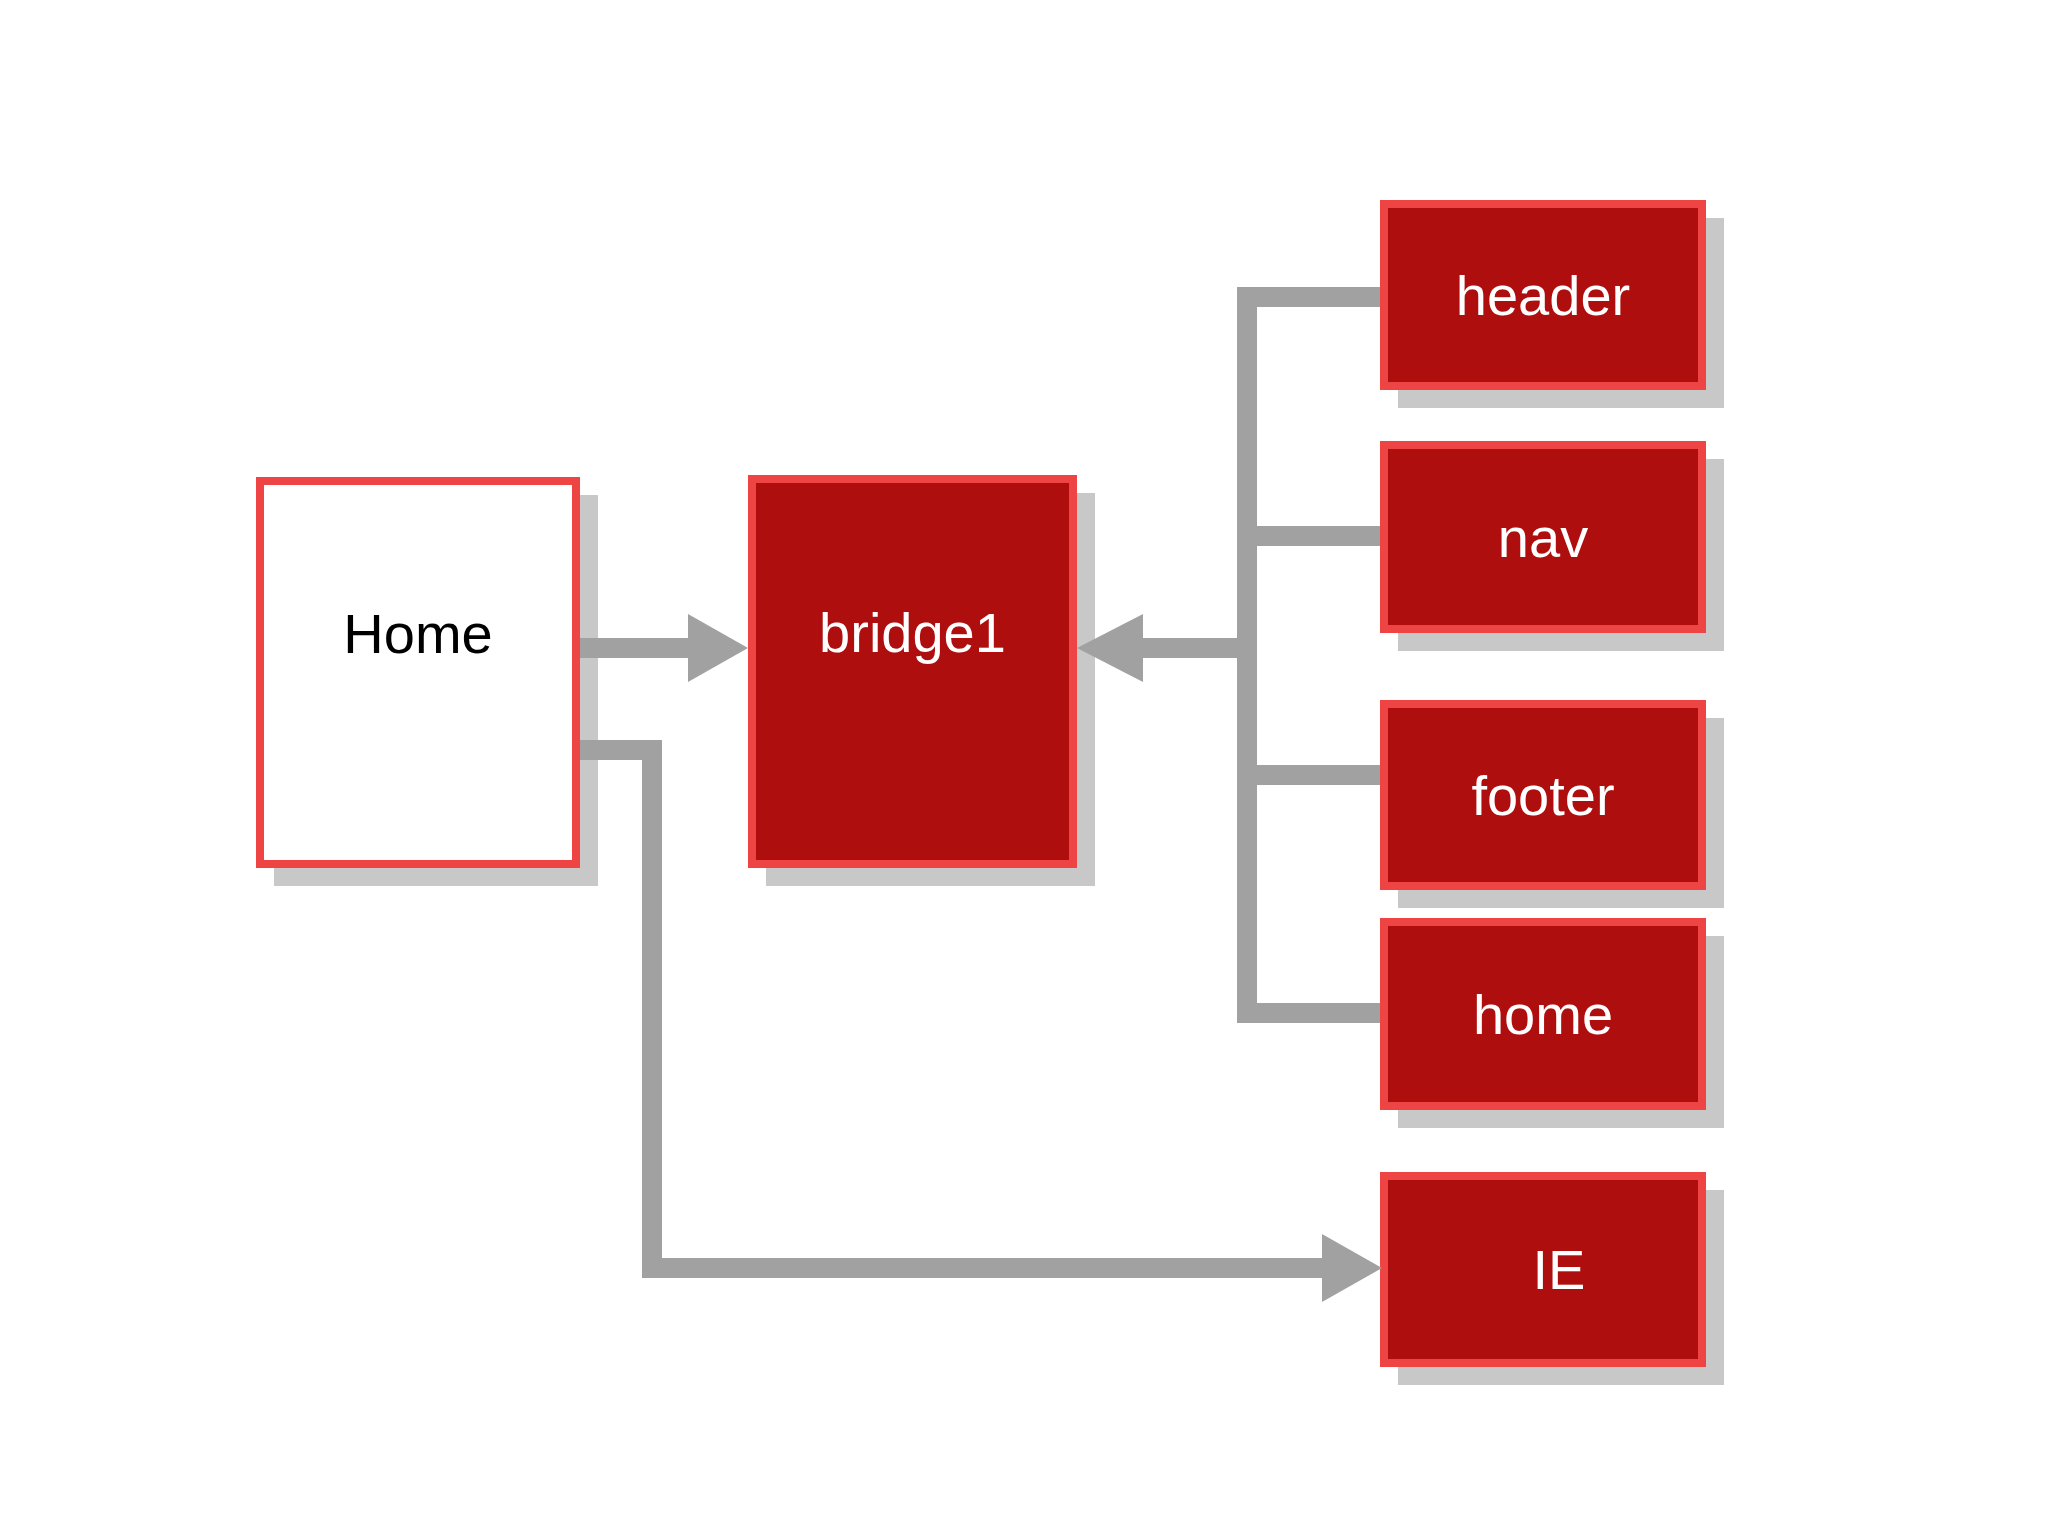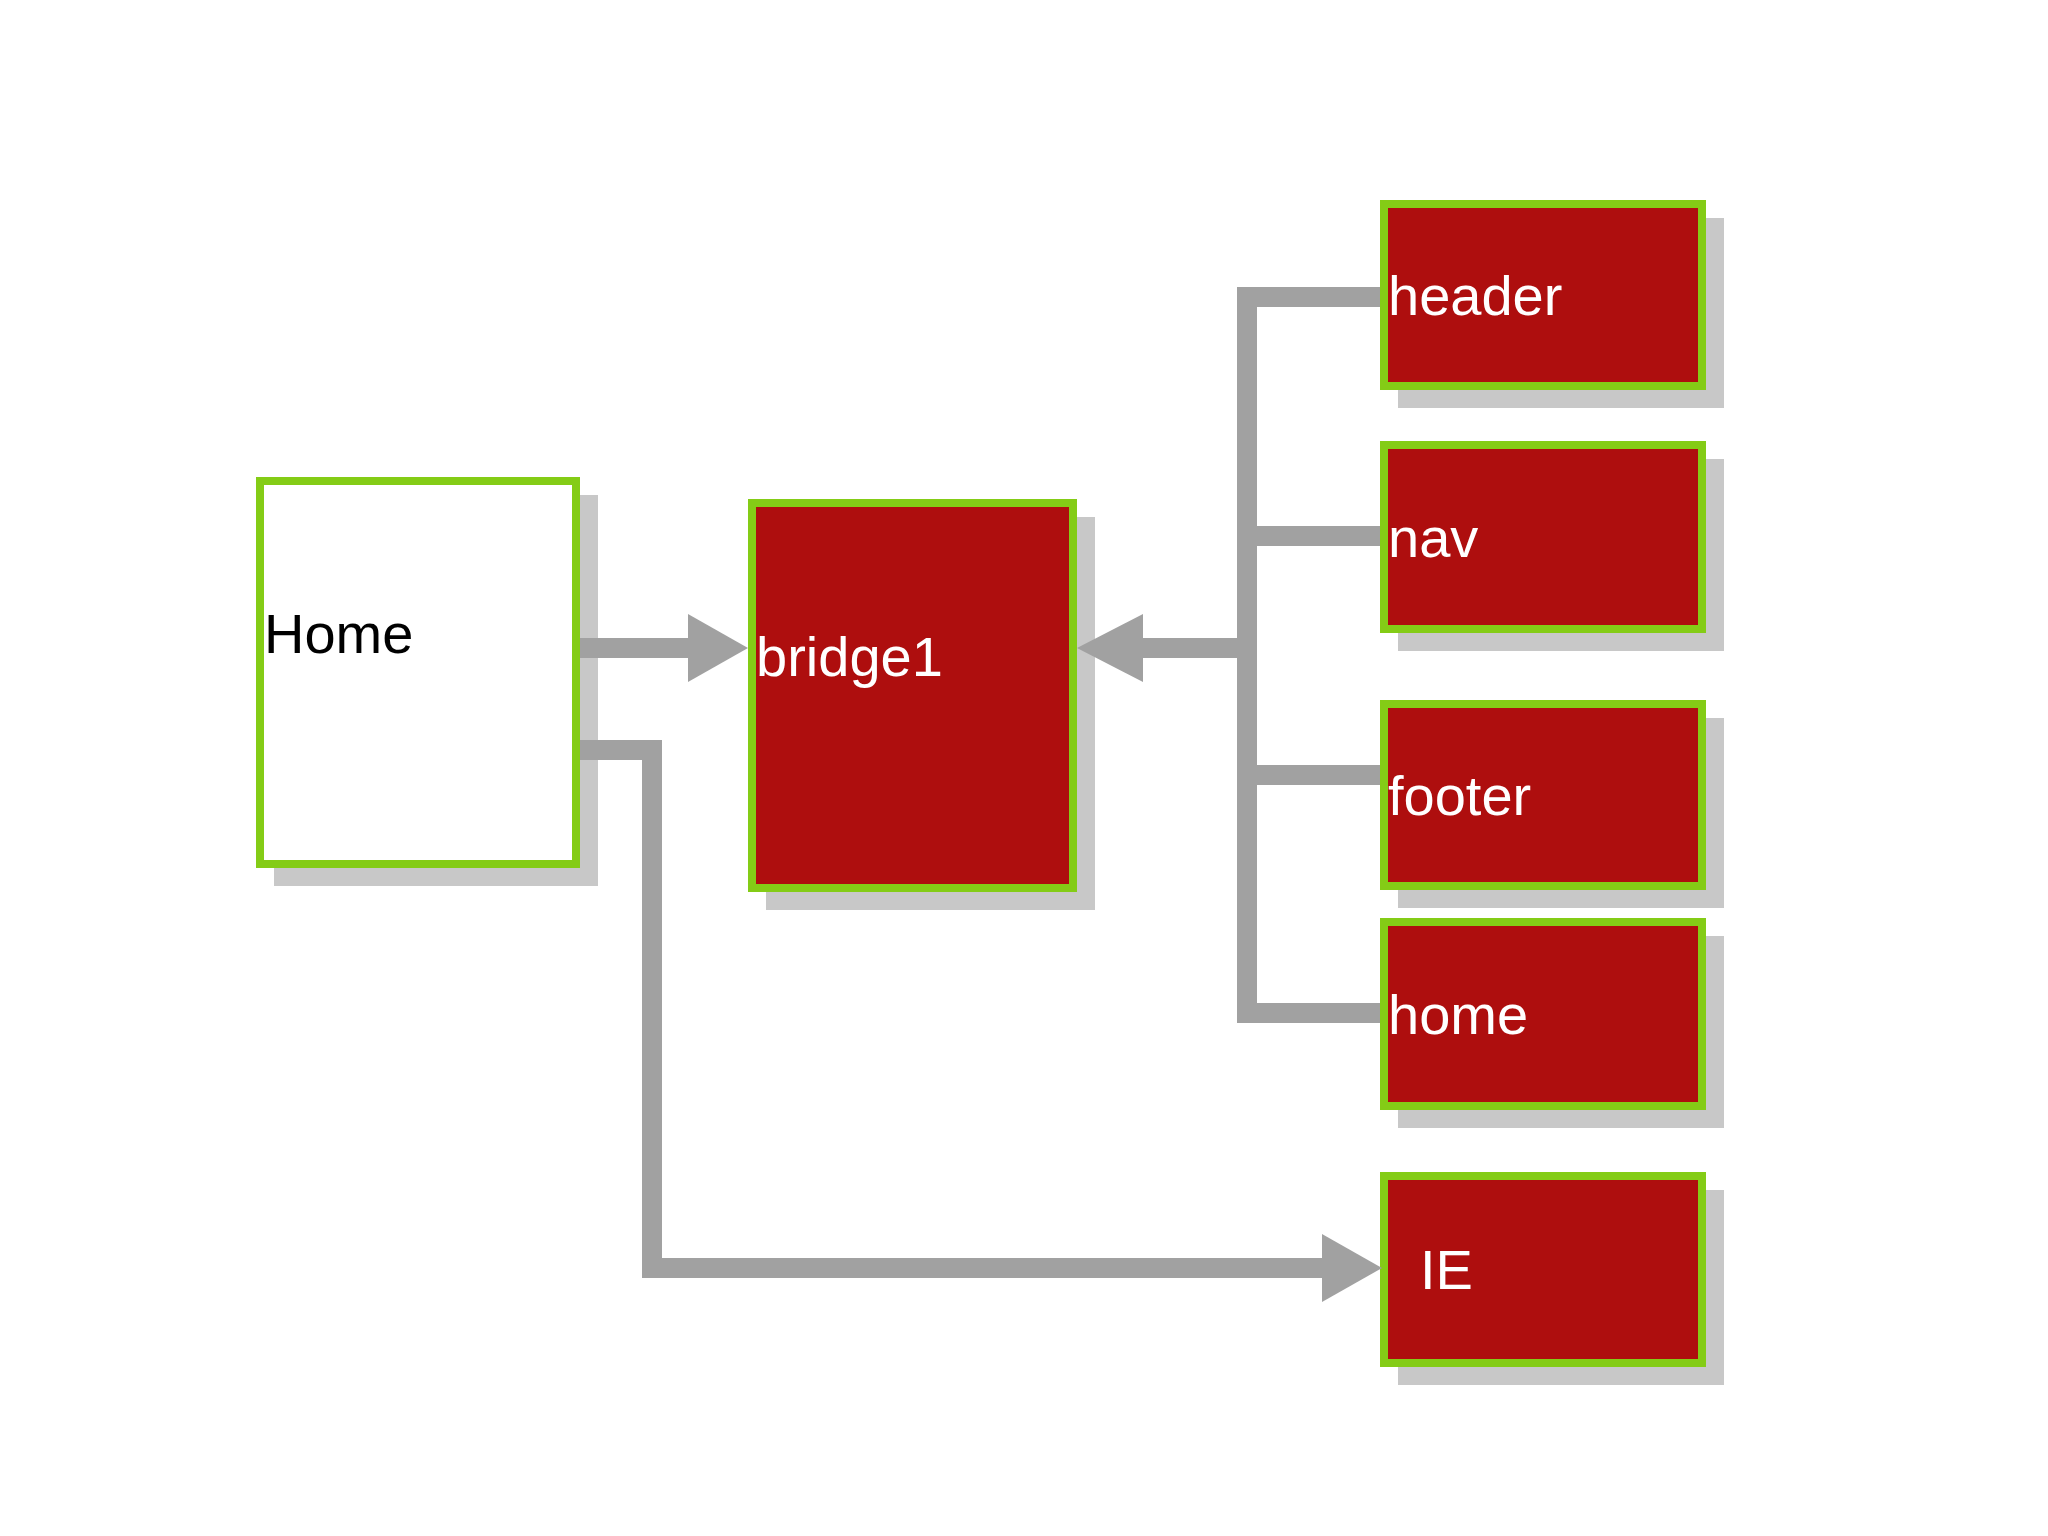--- a/index.html
+++ b/index.html
@@ -13,34 +13,34 @@
     height: 1536px;
     background: #ffffff;
     overflow: hidden;
     font-family: "Liberation Sans", sans-serif;
   }
 
   
   .node {
     position: absolute;
     box-sizing: border-box;
-    border: 8px solid #84cc16;
+    border: 8px solid #ef4444;
     box-shadow: 18px 18px 0 0 #c8c8c8;
     display: flex;
     align-items: center;
-    justify-content: flex-start;
+    justify-content: center;
     font-size: 56px;
     z-index: 1;
     white-space: nowrap;
   }
   .node.red   { background: #ae0e0e; color: #ffffff; }
   .node.white { background: #ffffff; color: #000000; }
 
   .n-home    { left: 256px;  top: 477px;  width: 324px; height: 391px; padding-bottom: 78px; }
-  .n-bridge1 { left: 748px;  top: 475px;  width: 329px; height: 393px; padding-bottom: 78px; margin-top: 24px; }
+  .n-bridge1 { left: 748px;  top: 475px;  width: 329px; height: 393px; padding-bottom: 78px; }
   .n-header  { left: 1380px; top: 200px;  width: 326px; height: 190px; }
   .n-nav     { left: 1380px; top: 441px;  width: 326px; height: 192px; }
   .n-footer  { left: 1380px; top: 700px;  width: 326px; height: 190px; }
   .n-home2   { left: 1380px; top: 918px;  width: 326px; height: 192px; }
   .n-ie      { left: 1380px; top: 1172px; width: 326px; height: 195px; padding-left: 32px; }
 
   
   .conn {
     position: absolute;
     background: #a1a1a1;

